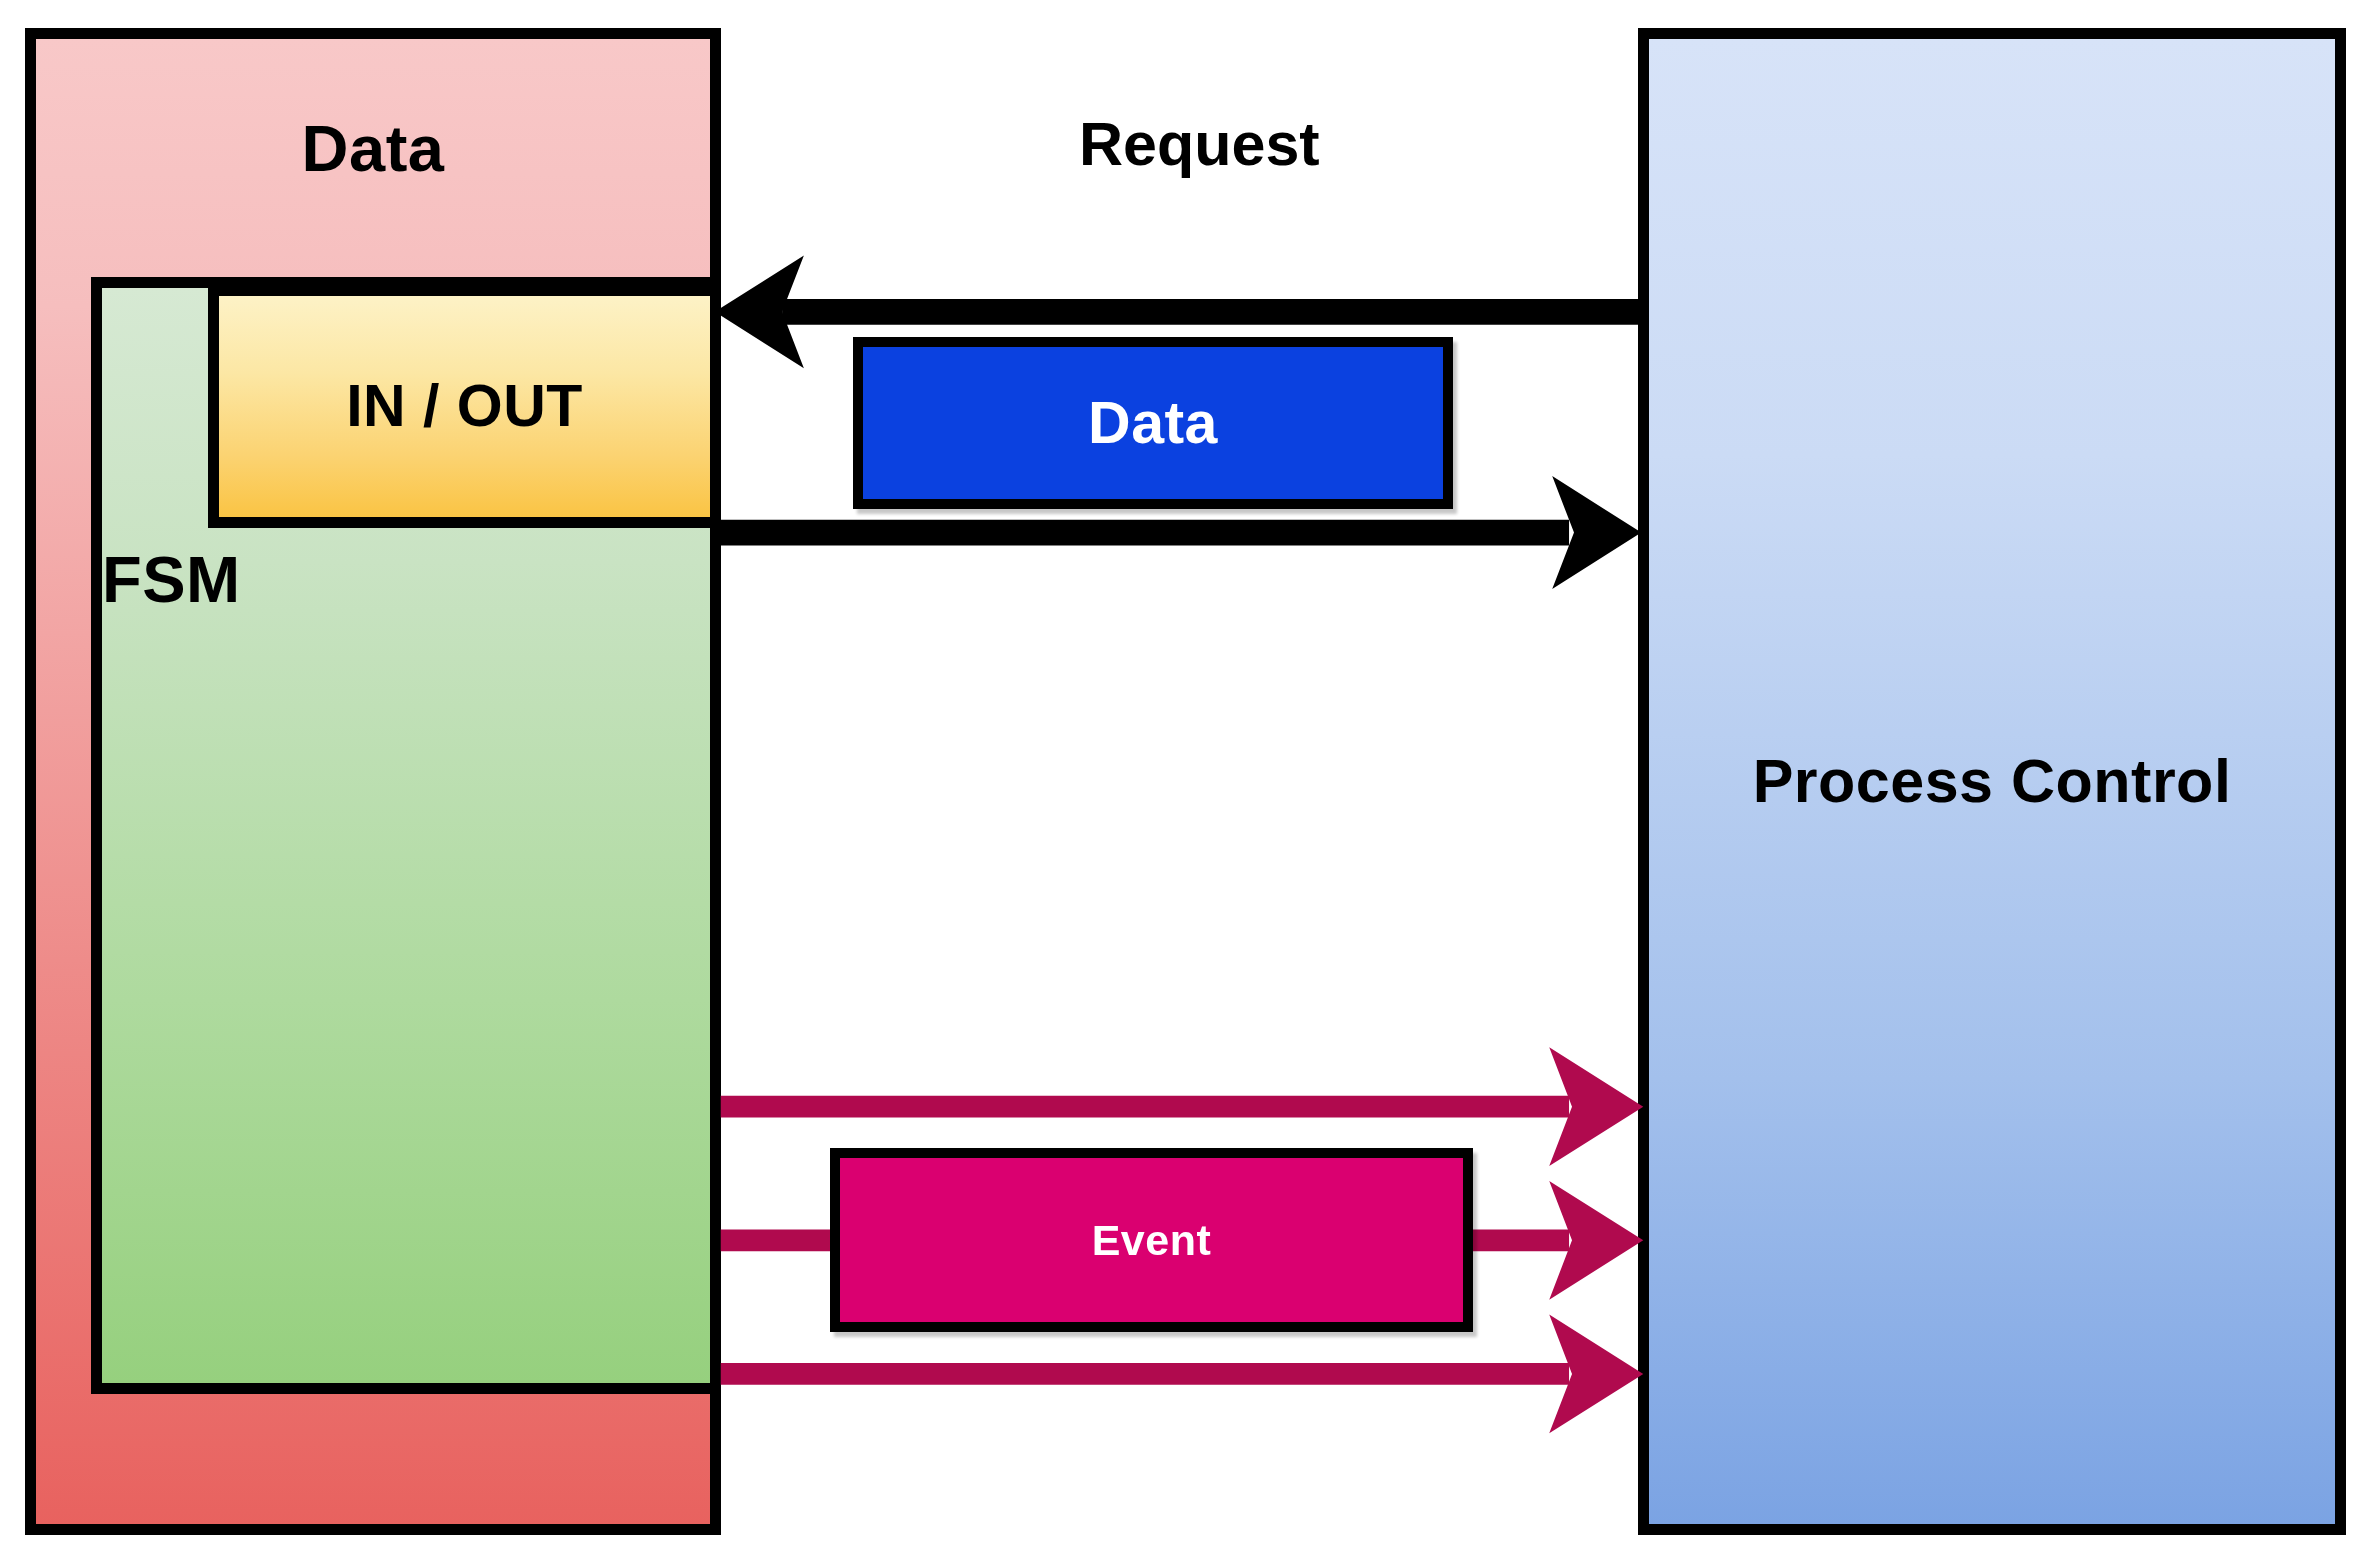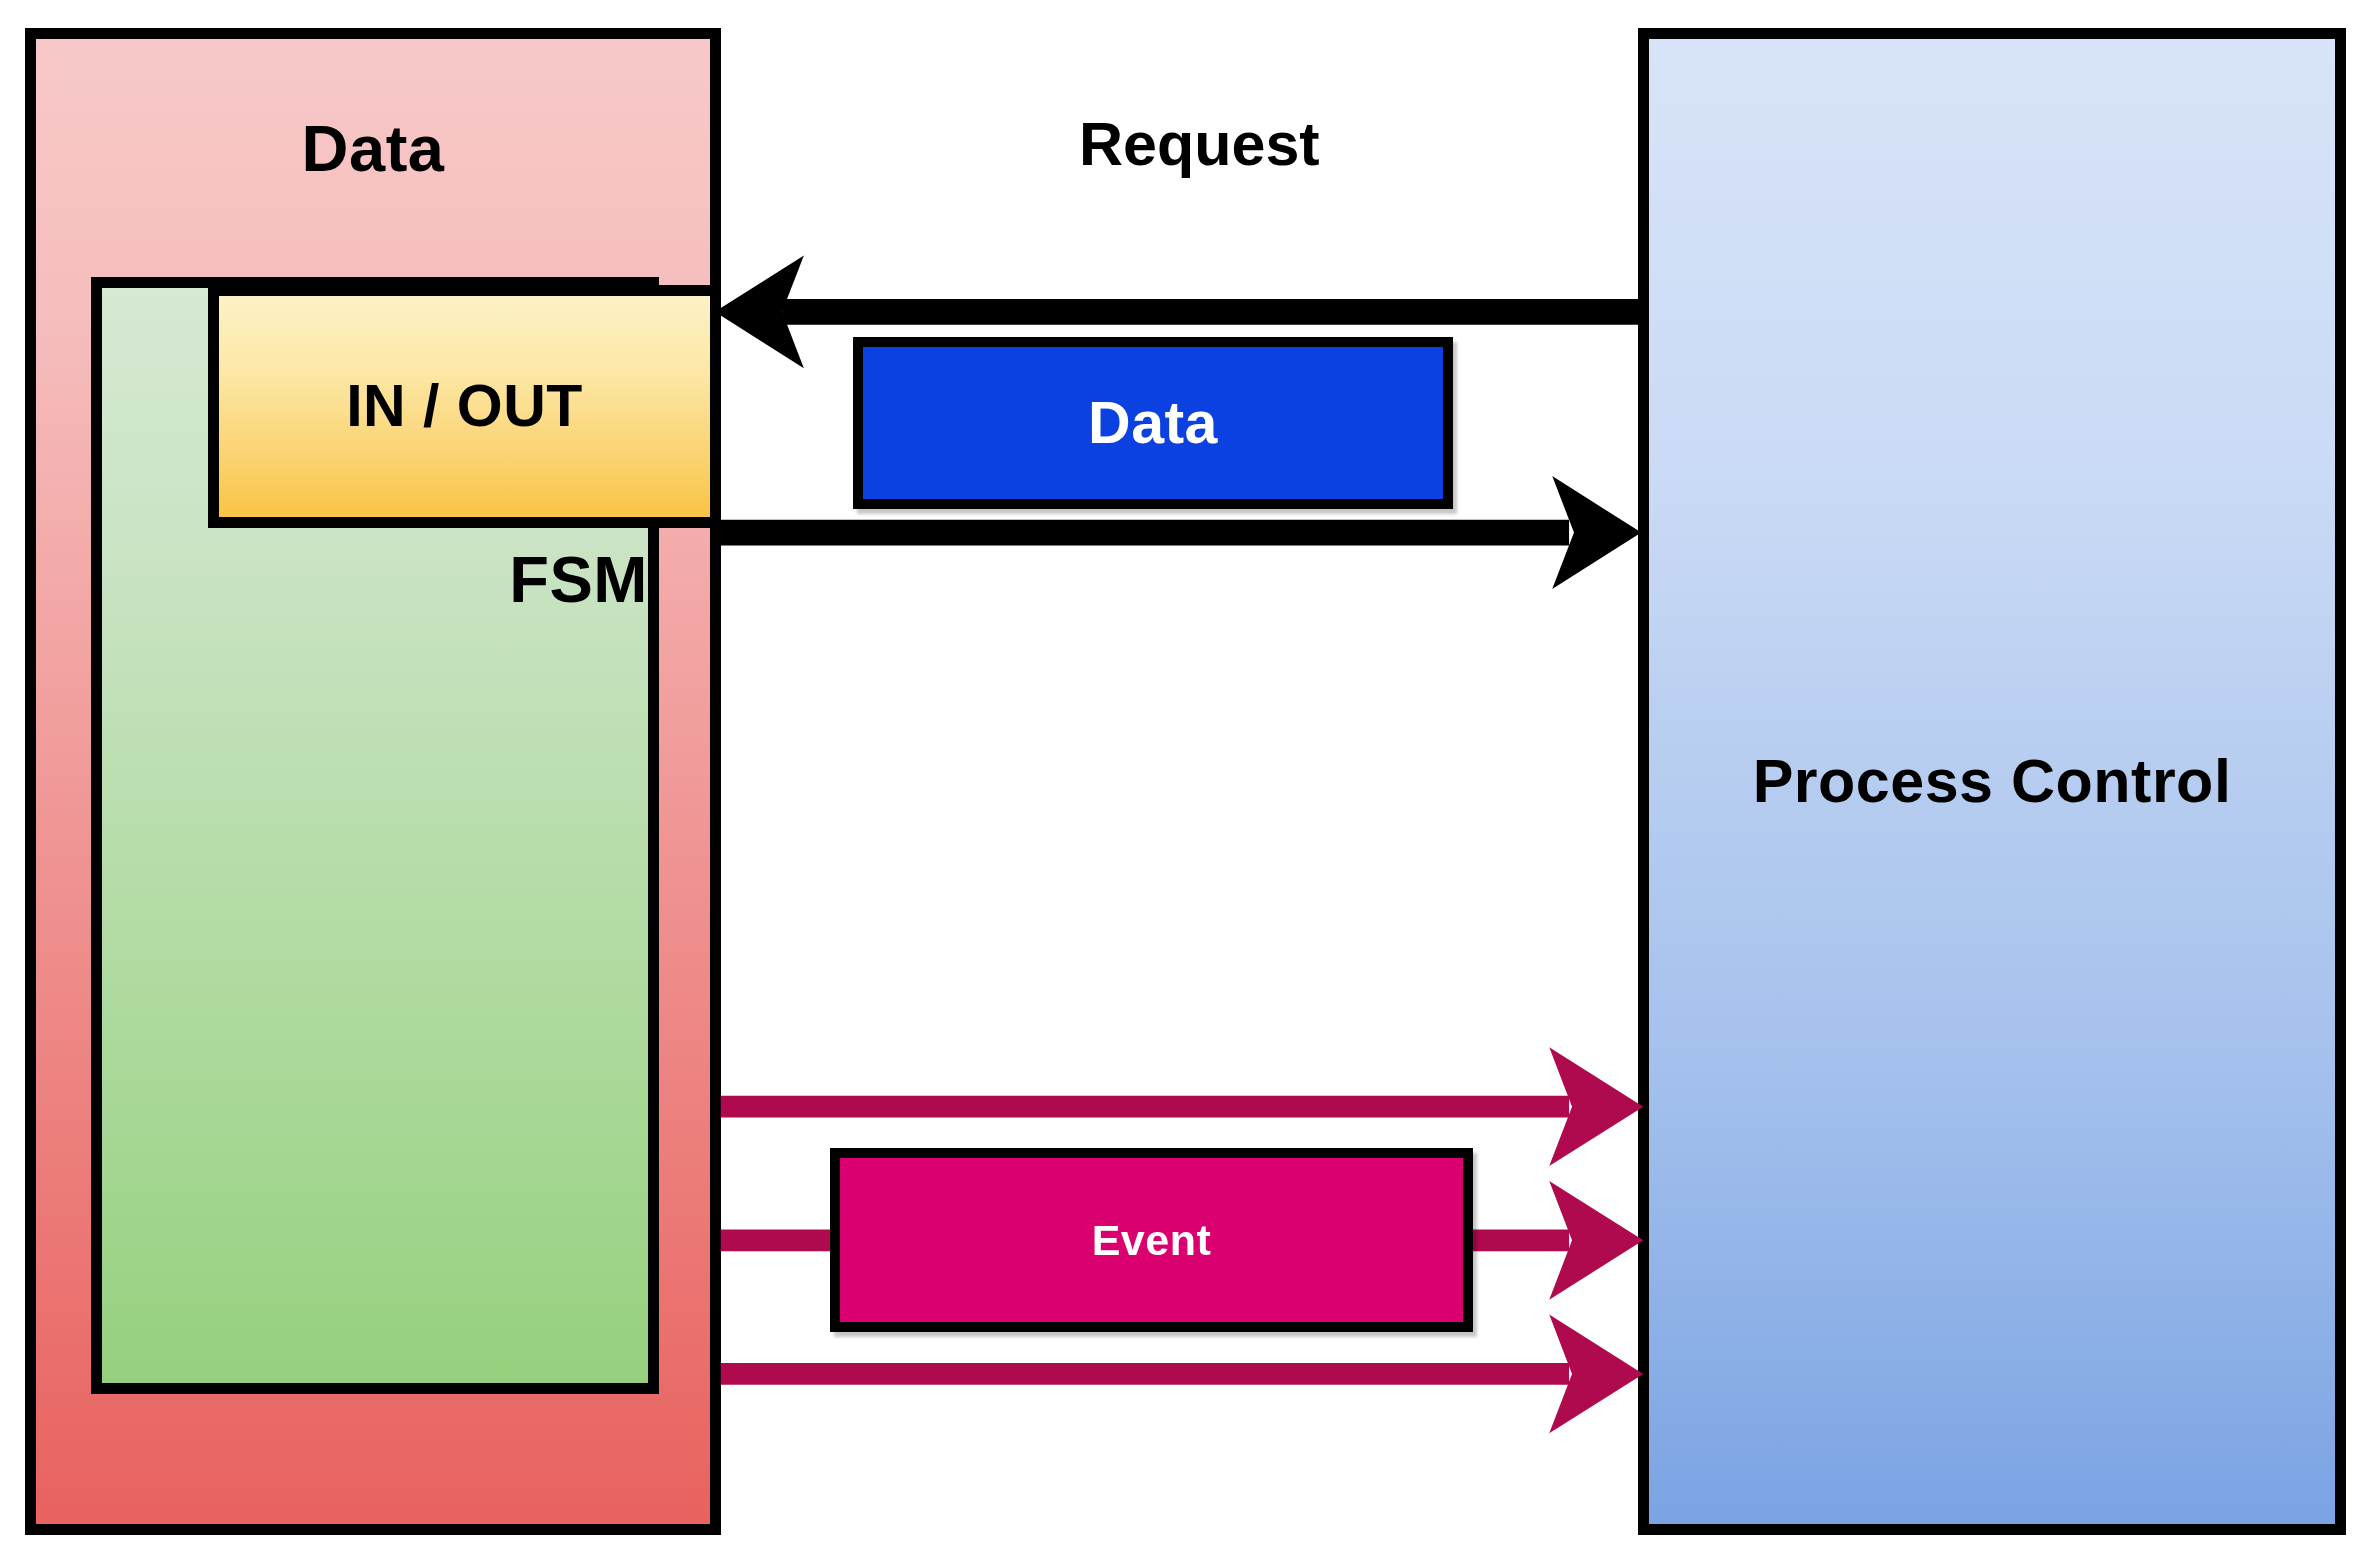--- a/index.html
+++ b/index.html
@@ -48,25 +48,25 @@
   #iiot-label {
     margin-top: 77px;
     font-size: 65px;
     color: #000000;
   }
 
   
   #fsm-box {
     left: 91px;
     top: 277px;
-    width: 568px;
+    width: 630px;
     height: 1117px;
     background: linear-gradient(to bottom, #D6E9D3 0%, #C9E3C3 25%, #AEDA9E 65%, #96D07E 100%);
     align-items: flex-start;
-    justify-content: flex-end;
+    justify-content: flex-start;
     z-index: 3;
   }
   #fsm-label {
     margin-top: 259px;
     font-size: 65px;
     color: #000000;
   }
 
   
   #inout-box {

